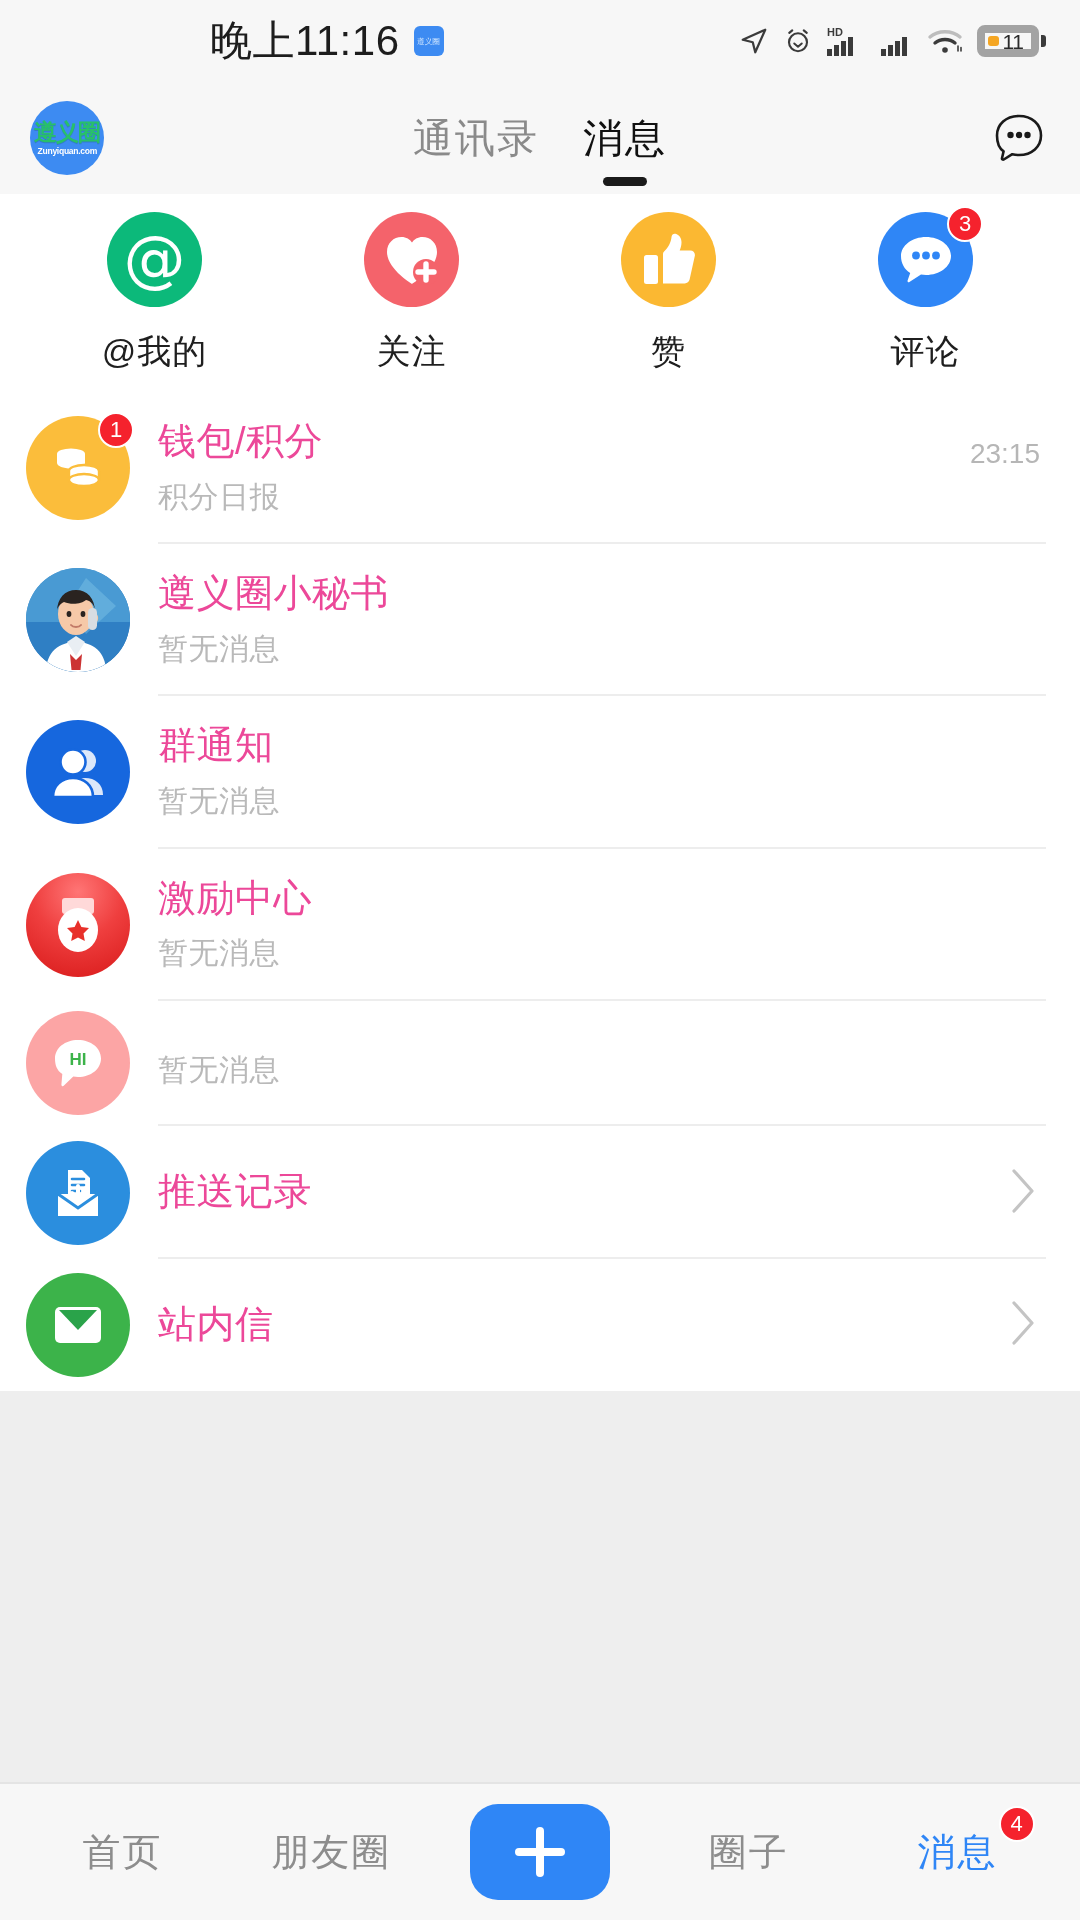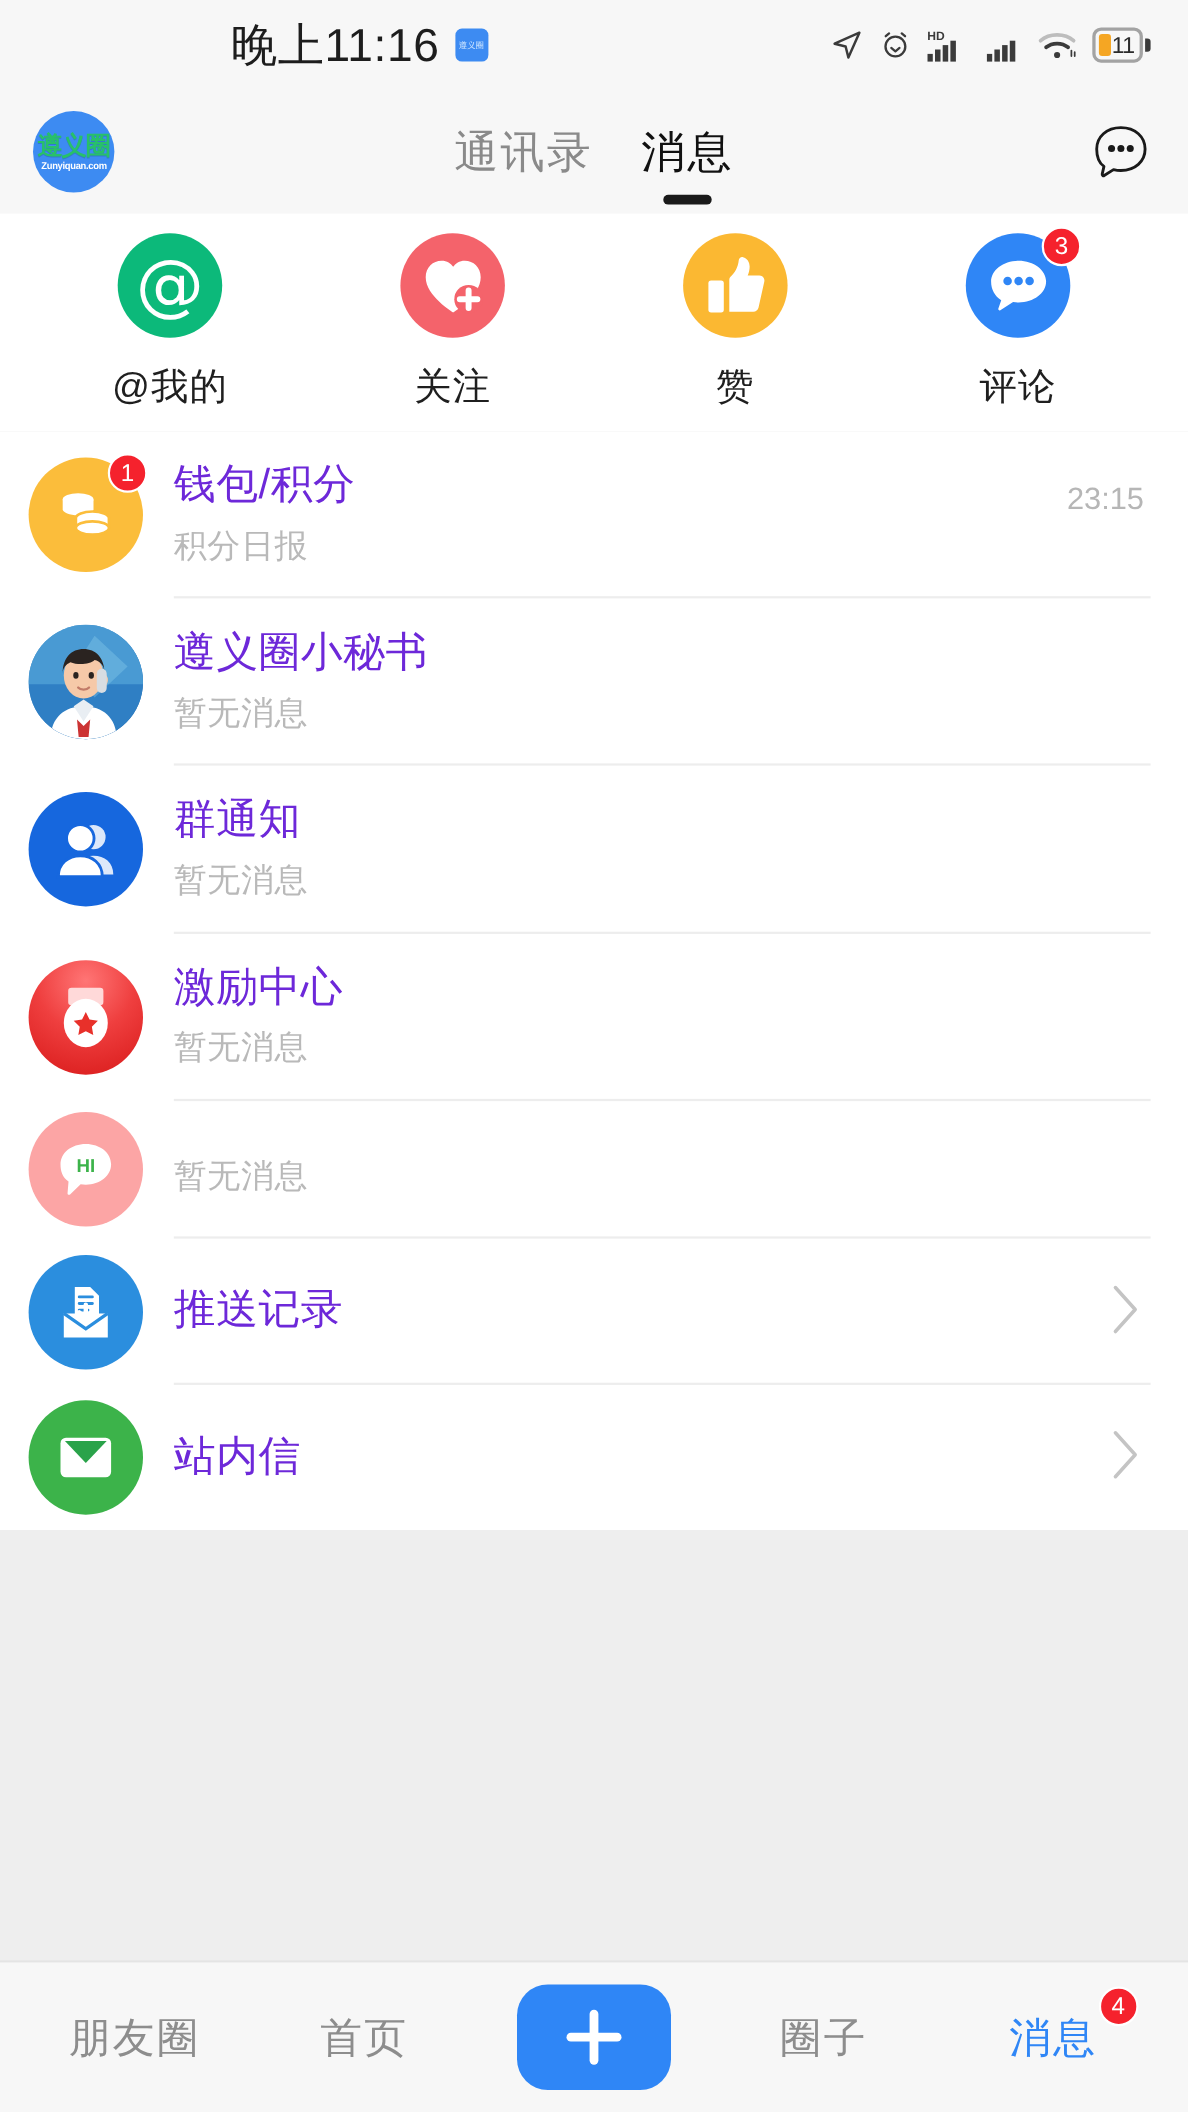--- a/index.html
+++ b/index.html
@@ -32,21 +32,21 @@
   }
   .sb-appicon i { font-style: normal; font-size: 9px; color: #cfe6ff; transform: scale(.85); }
   .sb-right {
     margin-left: auto; display: flex; align-items: center; gap: 14px;
   }
   .sb-right svg { display: block; }
   .sb-batt {
     display: flex; align-items: center;
   }
   .batt-body {
-    width: 46px; height: 32px; border: 3px solid #a3a3a3; border-radius: 8px;
+    width: 62px; height: 32px; border: 8px solid #a3a3a3; border-radius: 8px;
     display: flex; align-items: center; padding: 3px; position: relative;
   }
   .batt-fill { width: 11px; height: 100%; background: #f5a623; border-radius: 3px; }
   .batt-num {
     position: absolute; left: 0; right: 0; text-align: center;
     font-size: 21px; color: #2b2b2b; font-weight: 500; line-height: 1;
     letter-spacing: -.5px; padding-left: 10px;
   }
   .batt-cap { width: 5px; height: 12px; background: #3b3b3b; border-radius: 0 3px 3px 0; margin-left: 2px; }
 
@@ -113,21 +113,21 @@
     position: relative; display: flex; align-items: center; justify-content: center;
     overflow: visible;
   }
   .avatar .badge { top: -4px; right: -4px; }
   .row-body {
     flex: 1 1 auto; margin-left: 28px; min-width: 0;
     display: flex; flex-direction: column; justify-content: center;
     border-bottom: 2px solid #ededed; align-self: stretch; padding: 28px 0;
   }
   .row:last-child .row-body { border-bottom: none; }
-  .row-title { font-size: 38px; color: #6d28d9; letter-spacing: .5px; line-height: 1.15; }
+  .row-title { font-size: 38px; color: #ec4899; letter-spacing: .5px; line-height: 1.15; }
   .row-sub { font-size: 30px; color: #b9b9b9; margin-top: 16px; letter-spacing: .5px; line-height: 1.15; }
   .row-time { position: absolute; right: 40px; top: 46px; font-size: 28px; color: #b6b6b6; }
   .chev { position: absolute; right: 44px; top: 50%; transform: translateY(-50%); }
   .row.single .row-body { padding: 44px 0; }
 
   
   .av-wallet { background: #fbbd3b; }
   .av-secretary { background: linear-gradient(150deg,#9fd4ef 0%,#2f7fc4 55%,#1c5f9e 100%); }
   .av-group { background: #1667de; }
   .av-reward { background: radial-gradient(circle at 50% 18%, #ff7575 0%, #ef3f3f 45%, #d81919 100%); }
@@ -415,24 +415,24 @@
             </svg>
         </span>
       </div>
 
     </div>
     <div class="spacer"></div>
   </div>
 
   <div class="bottomnav">
     <div class="nav-item">
+      <span class="nav-label">首页</span>
+    </div>
+    <div class="nav-item">
       <span class="nav-label">朋友圈</span>
-    </div>
-    <div class="nav-item">
-      <span class="nav-label">首页</span>
     </div>
     <div class="nav-item">
       <div class="nav-plus-wrap">
         <div class="nav-plus">
           <span class="bar-h"></span>
             <span class="bar-v"></span>
         </div>
       </div>
     </div>
     <div class="nav-item">

